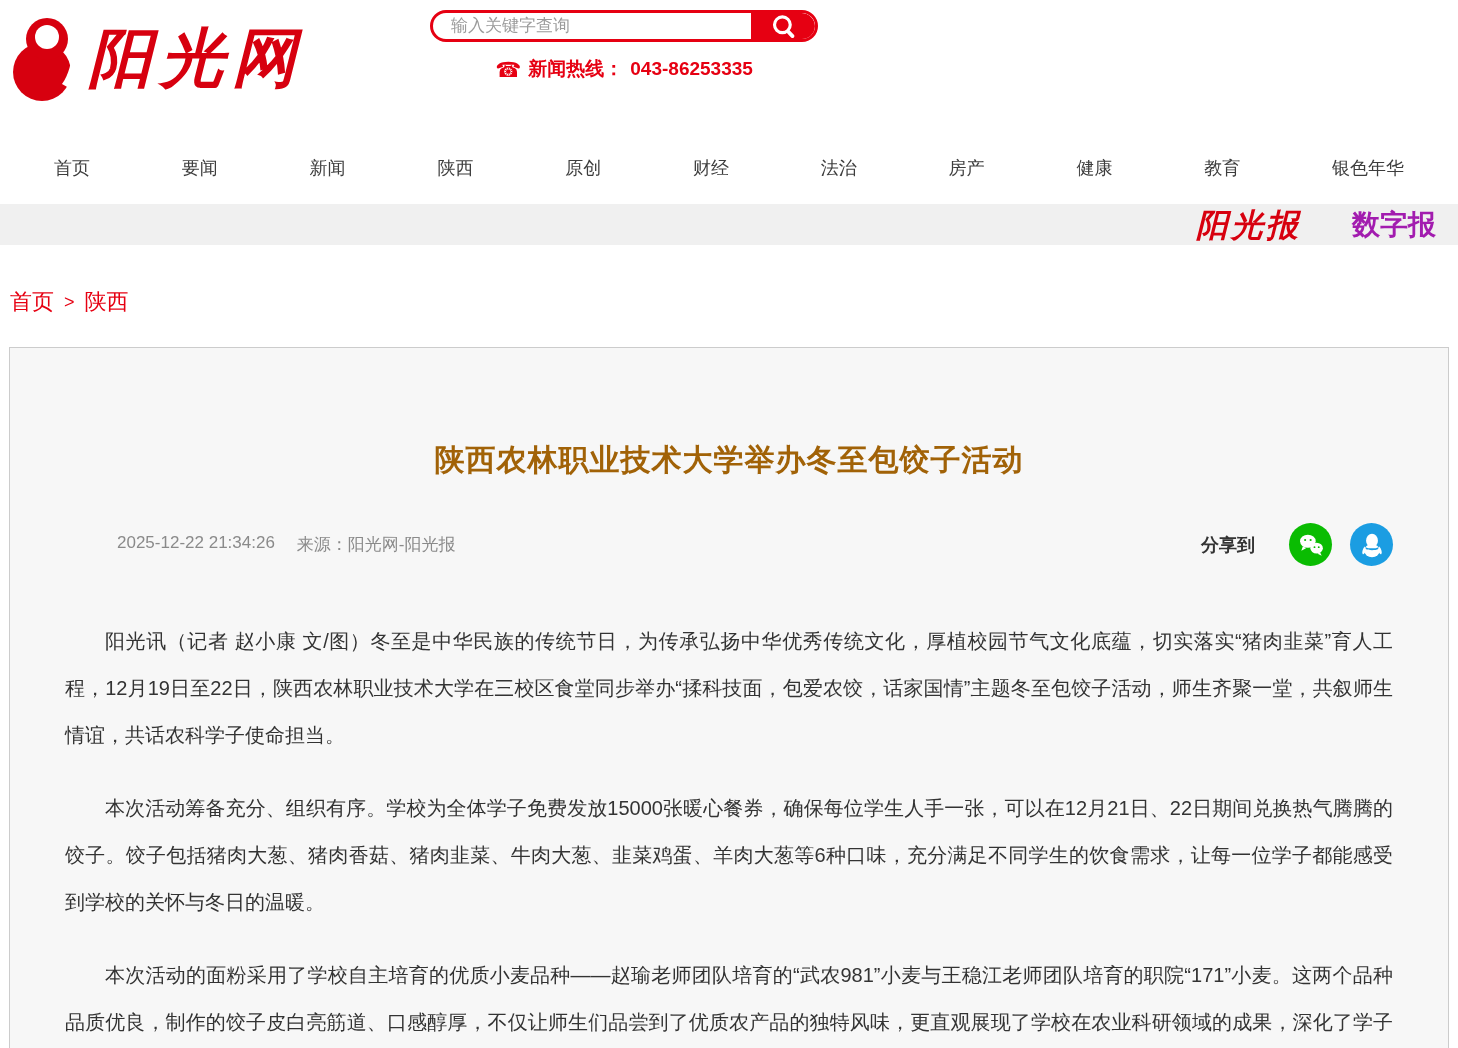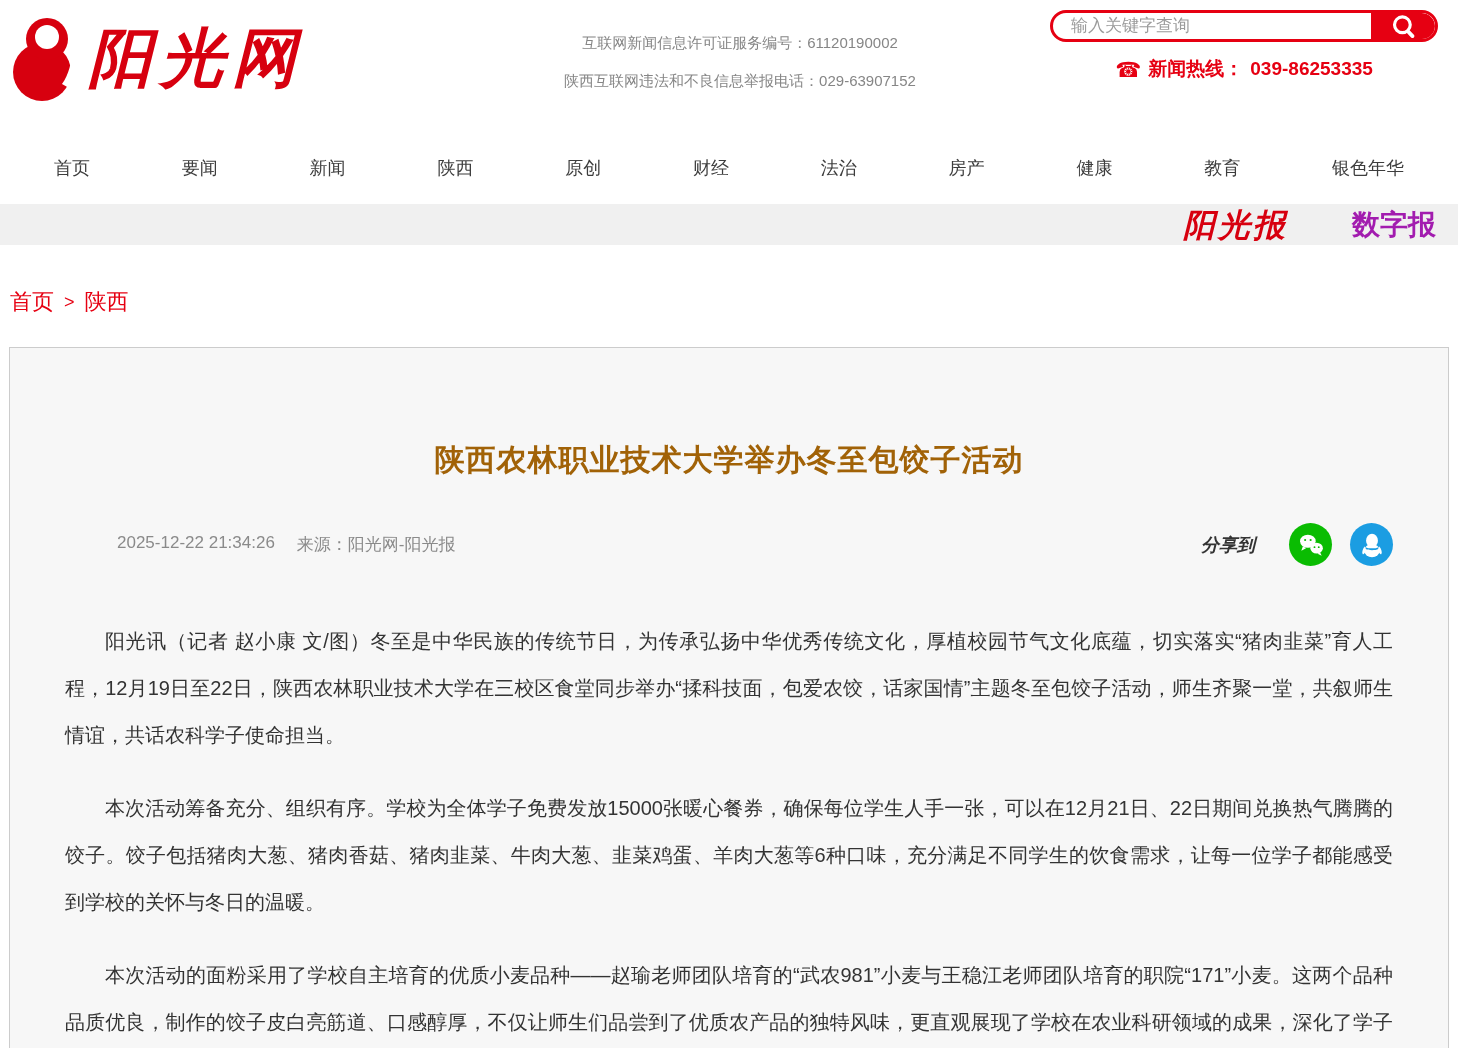--- a/index.html
+++ b/index.html
@@ -104,21 +104,21 @@
   }
 
   
   .strip {
     height: 41px;
     background: #f0f0f0;
     display: flex;
     justify-content: flex-end;
     align-items: center;
     padding-right: 22px;
-    gap: 20px;
+    gap: 7px;
   }
   .paper-logo {
     font-family: "DejaVu Serif", "Liberation Serif", serif;
     font-weight: bold;
     font-style: italic;
     font-size: 32px;
     color: #d7000f;
     letter-spacing: 3px;
     cursor: pointer;
     line-height: 1;
@@ -172,21 +172,21 @@
     color: #8a8a8a;
     display: flex;
     gap: 22px;
     white-space: nowrap;
   }
   .share {
     display: flex;
     align-items: center;
     gap: 18px;
   }
-  .share-label { font-size: 18px; font-weight: bold; color: #333; margin-right: 16px; font-style: italic; }
+  .share-label { font-size: 18px; font-weight: bold; color: #333; margin-right: 16px; }
   .share-icon {
     width: 43px; height: 43px;
     border-radius: 50%;
     display: flex;
     align-items: center;
     justify-content: center;
     cursor: pointer;
   }
   .share-wechat { background: #0abc02; }
   .share-qq { background: #1b9de2; }
@@ -207,39 +207,35 @@
   <div class="logo">
     <svg class="logo-mark" viewBox="0 0 66 92">
       <circle cx="30" cy="60" r="29" fill="#d7000f"></circle>
       <circle cx="35" cy="27" r="21" fill="#d7000f"></circle>
       <circle cx="35" cy="25" r="12" fill="#ffffff"></circle>
       <path d="M54 10 C63 28 62 55 50 72 L57 76 C68 57 68 27 59 8 Z" fill="#ffffff"></path>
     </svg>
     <div class="logo-text">阳光网</div>
   </div>
 
-  <div class="license">
-    <div>互联网新闻信息许可证服务编号：61120190002</div>
-    <div>陕西互联网违法和不良信息举报电话：029-63907152</div>
-  </div>
 
   <div class="header-right">
     <div class="search-box">
       <input class="search-input" type="text" placeholder="输入关键字查询" style="">
       <button class="search-btn">
         <svg width="27" height="27" viewBox="0 0 24 24">
           <circle cx="11" cy="10.5" r="7" fill="none" stroke="#ffffff" stroke-width="2.8"></circle>
           <line x1="16.6" y1="17" x2="20" y2="20.5" stroke="#ffffff" stroke-width="3.4" stroke-linecap="round"></line>
         </svg>
       </button>
     </div>
     <div class="hotline">
       <span class="phone-glyph">☎</span>
       <span>新闻热线：</span>
-      <span>039-86253335</span>
+      <span>043-86253335</span>
     </div>
   </div>
 </div>
 
 <div class="nav">
   <span class="nav-item">首页</span>
   <span class="nav-item">要闻</span>
   <span class="nav-item">新闻</span>
   <span class="nav-item">陕西</span>
   <span class="nav-item">原创</span>

